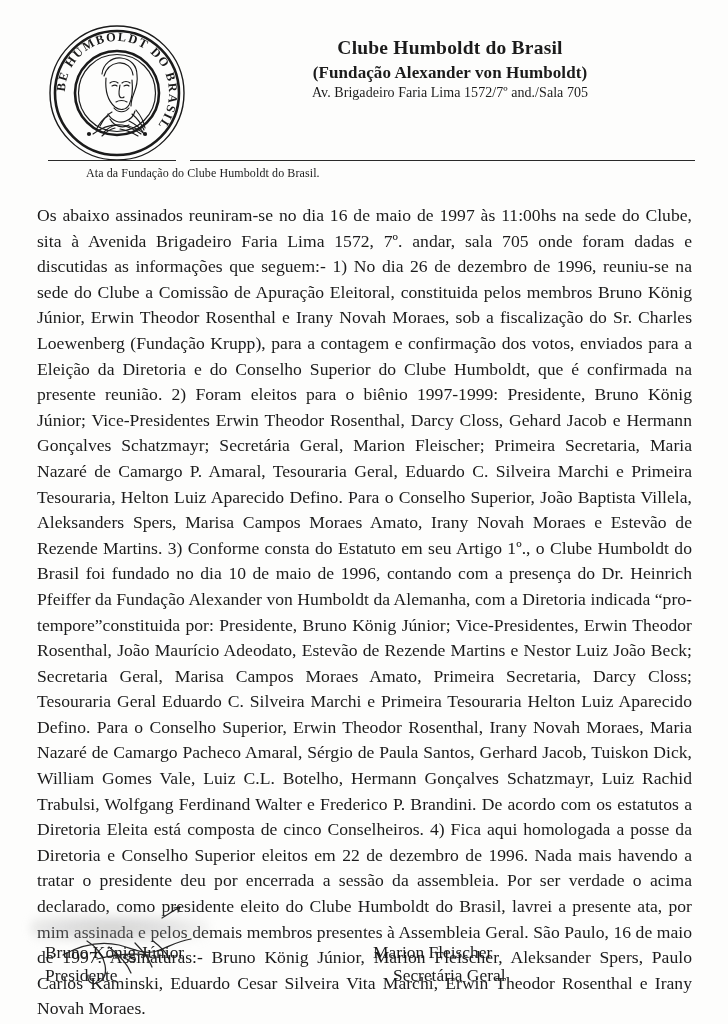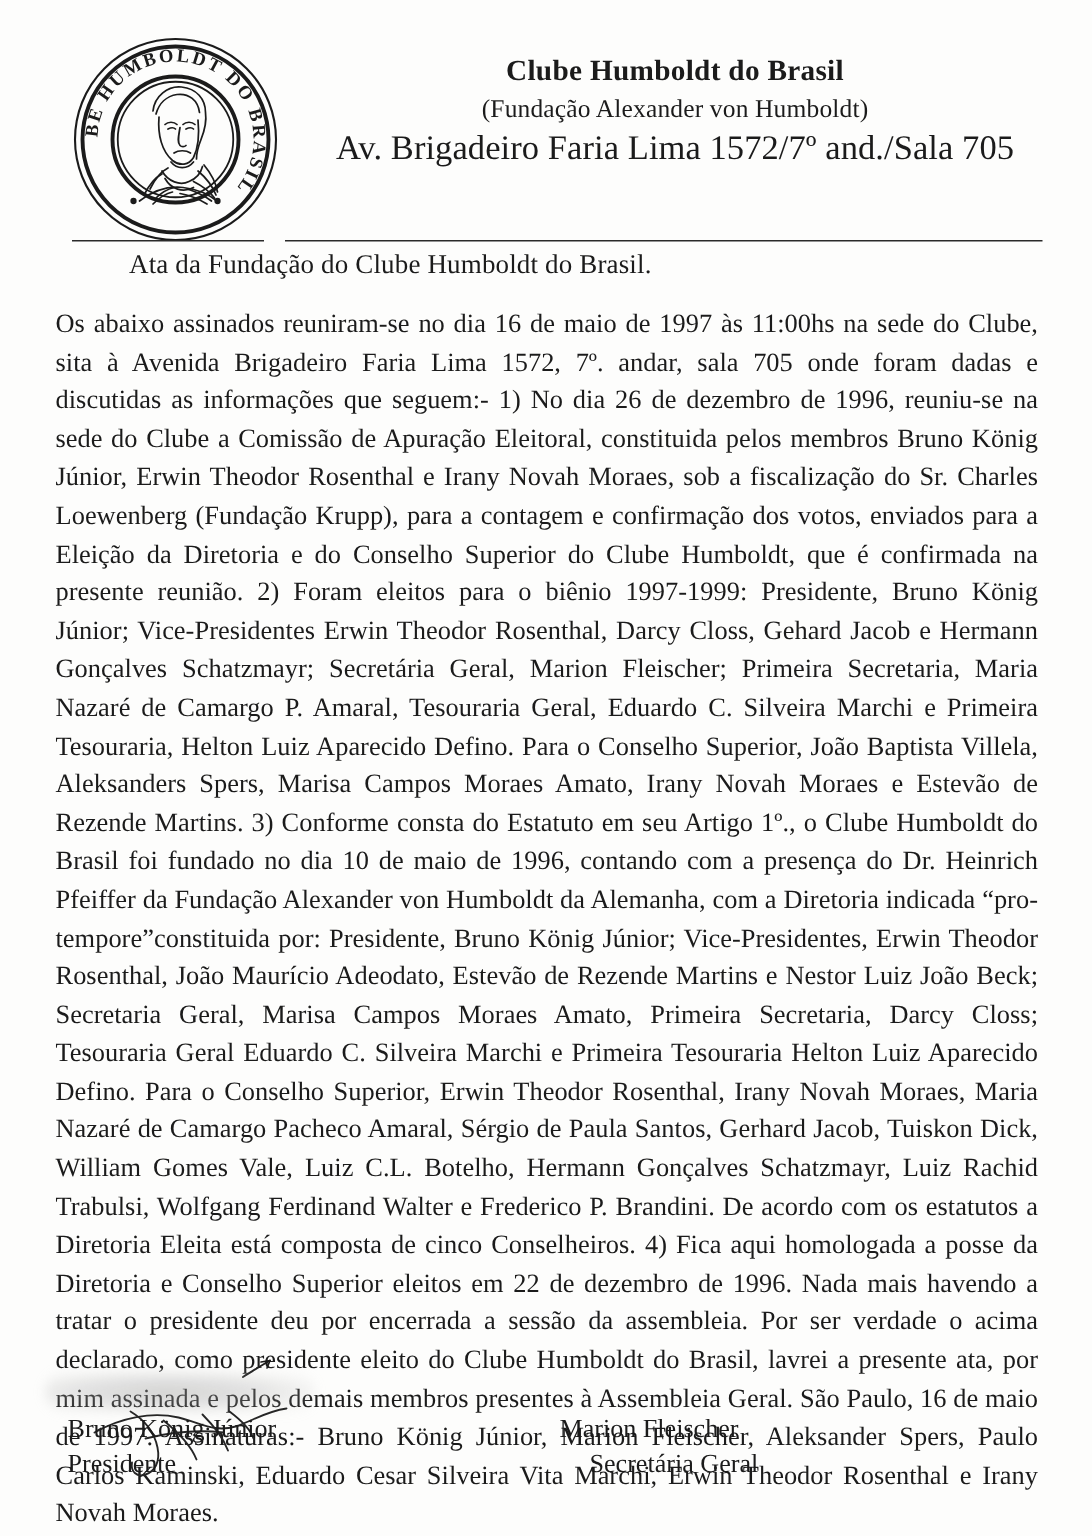--- a/index.html
+++ b/index.html
@@ -52,42 +52,43 @@
   }
   .org-name {
     font-size: 19.5px;
     font-weight: bold;
     letter-spacing: 0.2px;
     margin-bottom: 1px;
   }
   .org-sub {
     font-size: 17px;
     letter-spacing: 0.1px;
+    font-weight: bold;
   }
   .org-line {
-    font-size: 23px;
+    font-size: 14px;
     letter-spacing: 0.05px;
   }
 
   
   .rule {
     position: absolute;
     height: 0;
     border-top: 1.6px solid #2a2a2a;
     top: 160px;
   }
   .rule-left  { left: 48px;  width: 128px; }
   .rule-right { left: 190px; width: 505px; }
 
   
   .doc-title {
     position: absolute;
     left: 86px;
     top: 166px;
-    font-size: 18px;
+    font-size: 12px;
     letter-spacing: 0.1px;
   }
 
   
   .body-text {
     position: absolute;
     left: 37px;
     top: 203px;
     width: 655px;
     font-size: 17.6px;

